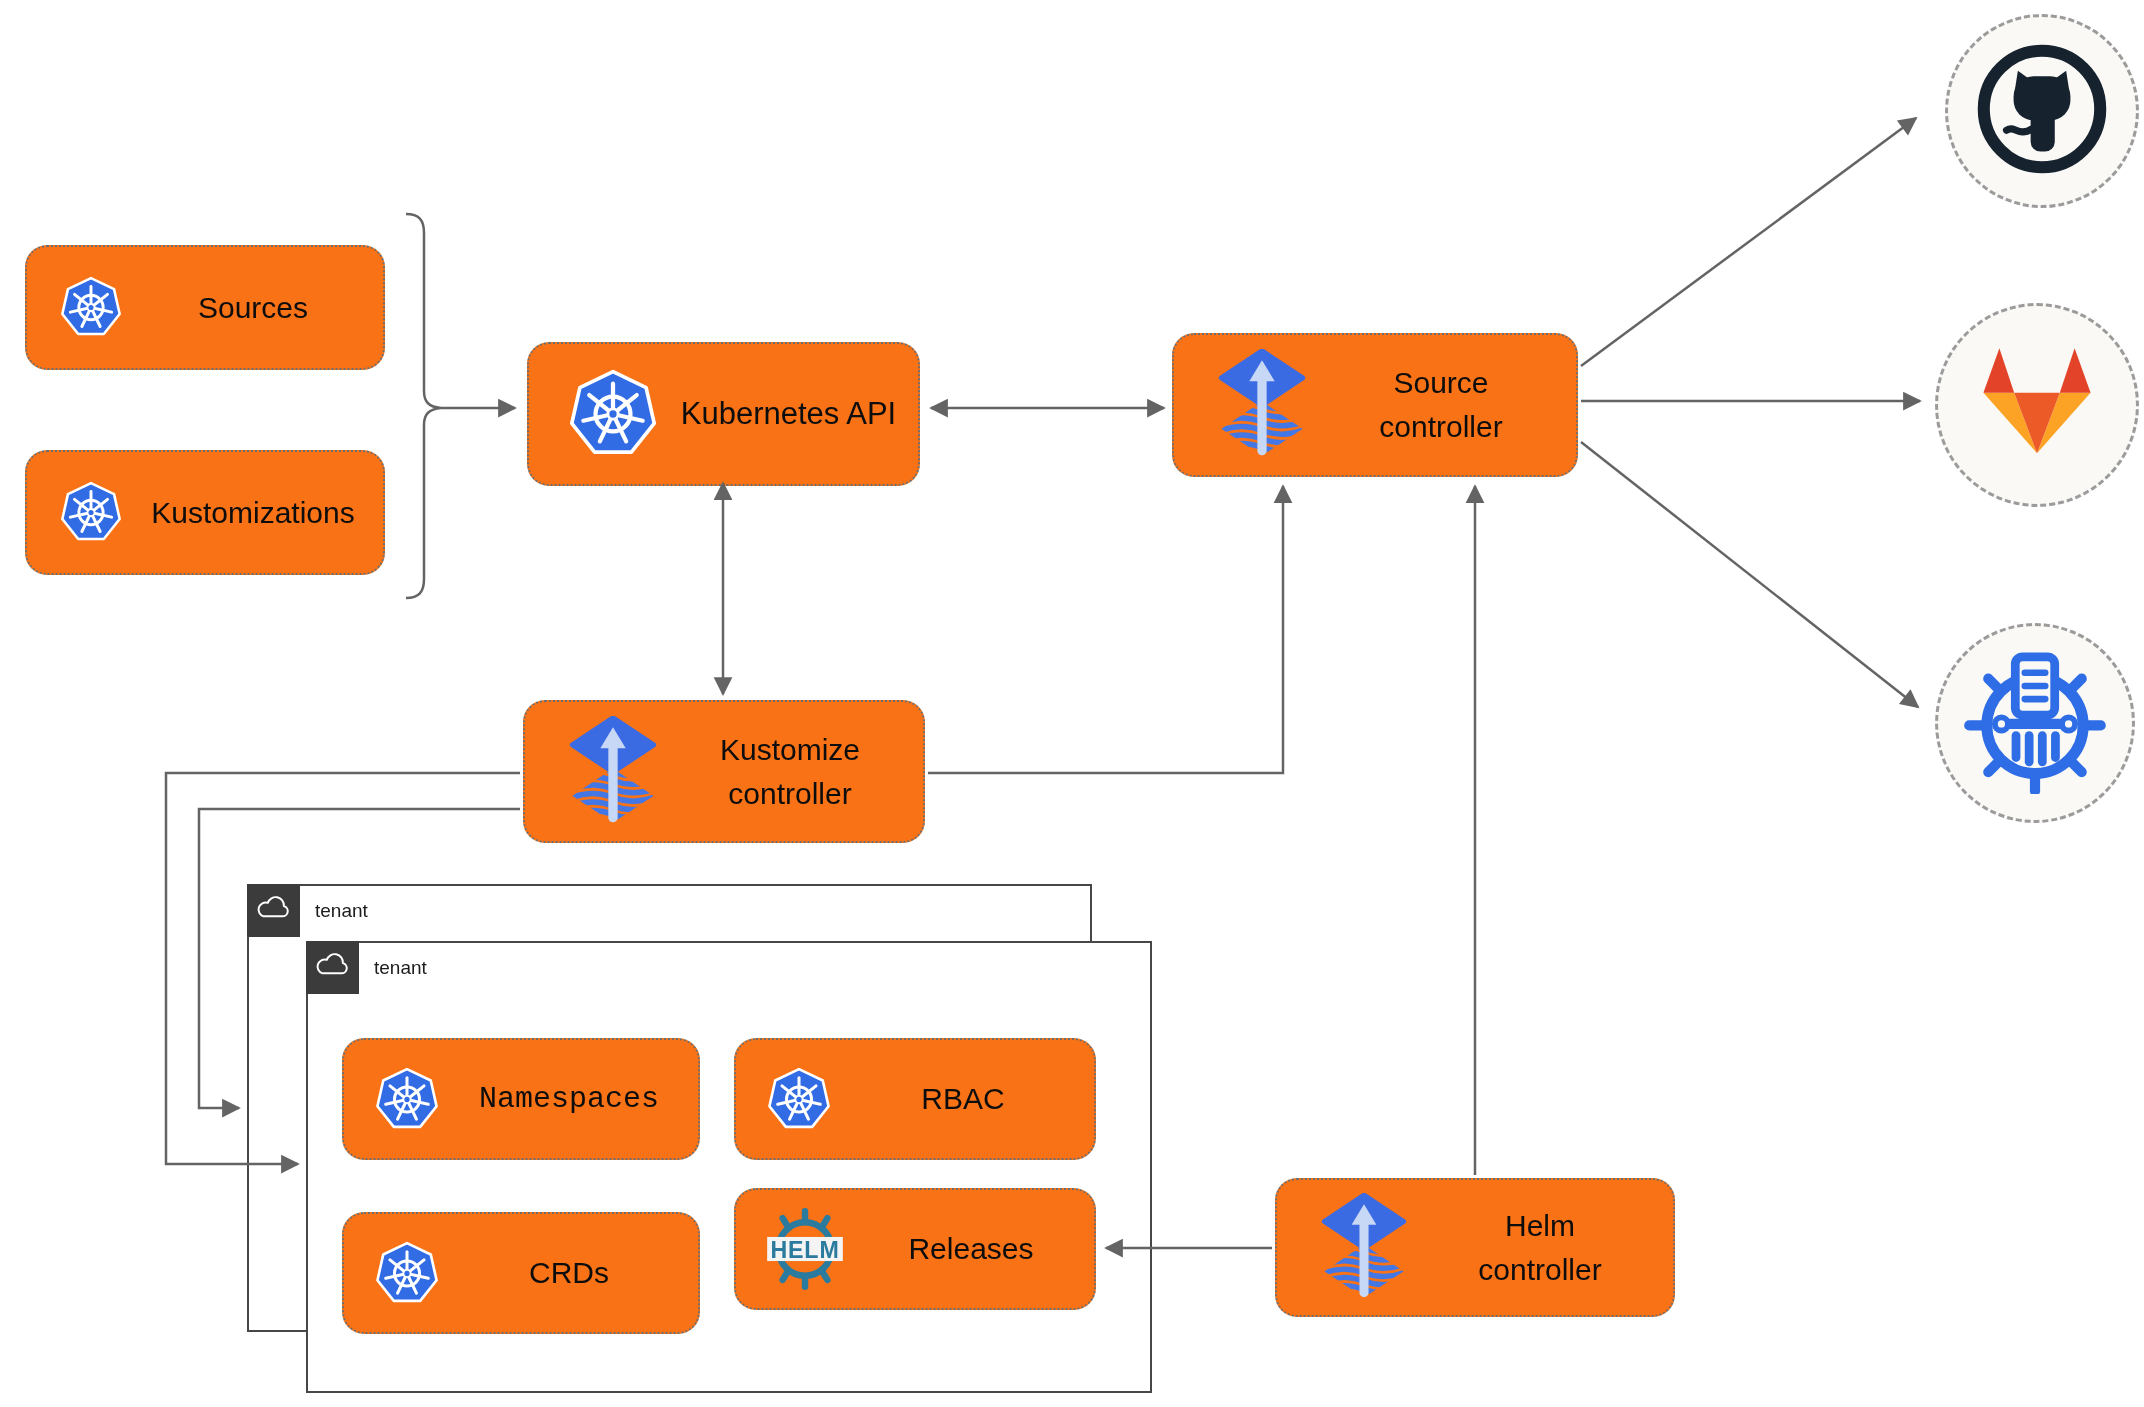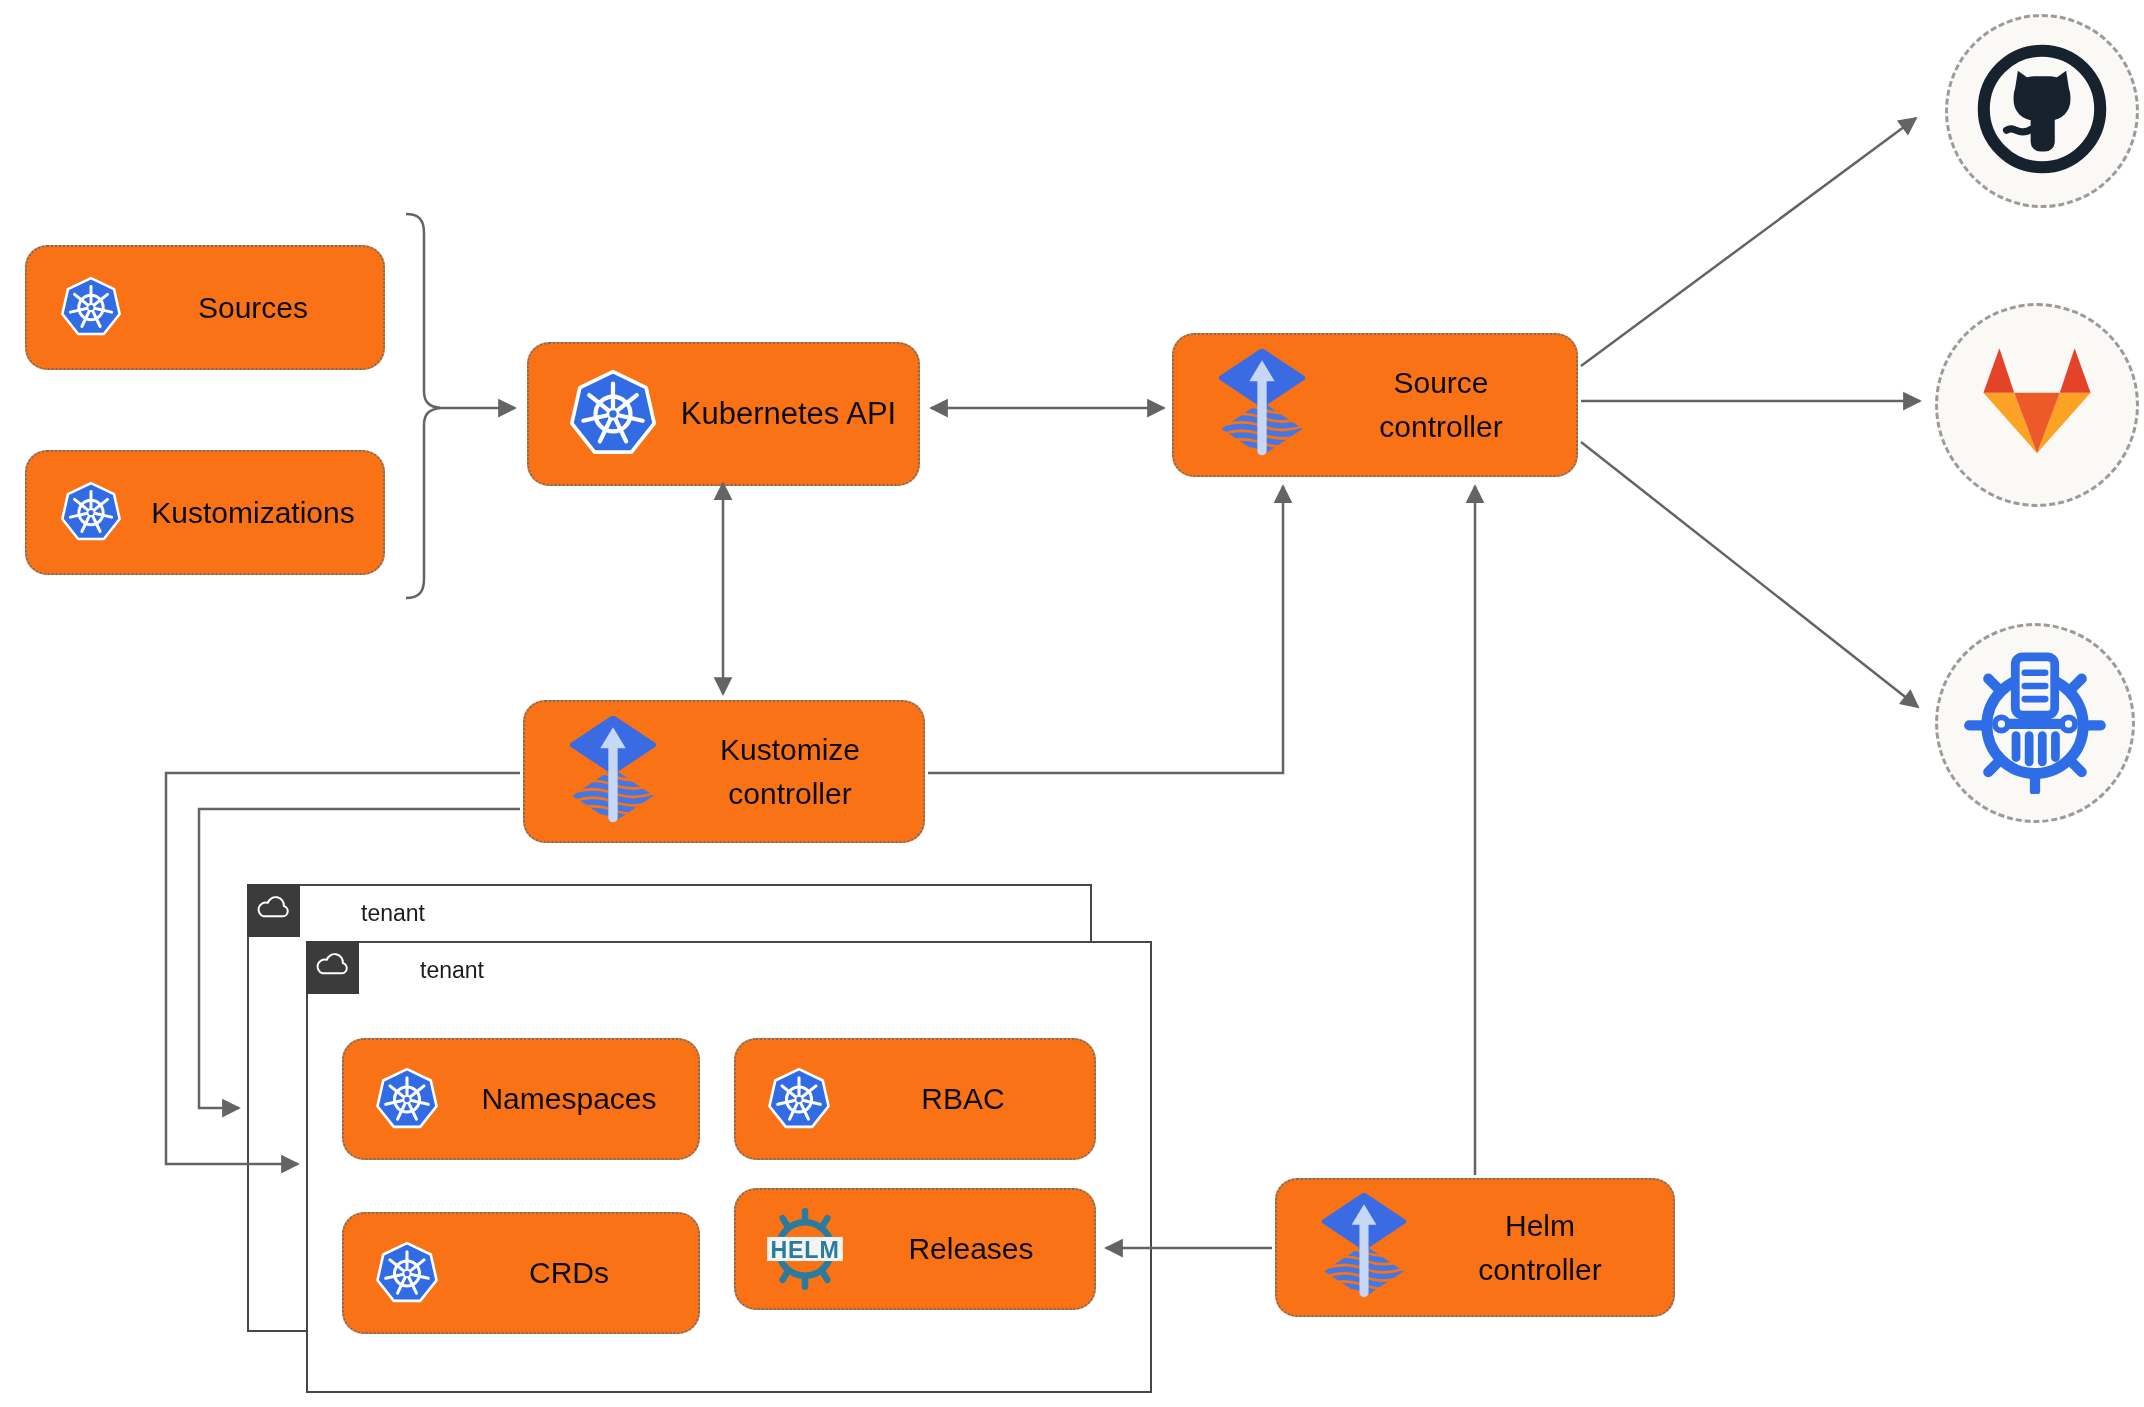--- a/index.html
+++ b/index.html
@@ -11,21 +11,21 @@
         background:#f97316;border:2.5px dotted #6e6e6e;border-radius:22px;}
   .node .icon{flex:0 0 auto;display:flex;align-items:center;justify-content:center;}
   .node .lbl{flex:1 1 auto;text-align:center;color:#0d0d0d;}
   .lbl-1{font-size:30px;}
   .lbl-2{font-size:30px;line-height:44px;text-align:center;}
 
   
   .tenant{position:absolute;box-sizing:border-box;background:#ffffff;border:2.5px solid #474747;}
   .tenant-tab{position:absolute;left:-2.5px;top:-2.5px;width:53px;height:53px;background:#3b3b3b;
               display:flex;align-items:center;justify-content:center;}
-  .tenant-lbl{position:absolute;left:66px;top:14px;font-size:23px;color:#1c1c1c;margin-left:46px;}
+  .tenant-lbl{position:absolute;left:66px;top:14px;font-size:19px;color:#1c1c1c;}
 
   
   .endpoint{position:absolute;box-sizing:border-box;border:3px dashed #9b9b9b;border-radius:50%;
             background:#faf9f6;display:flex;align-items:center;justify-content:center;}
 
   #wires{position:absolute;left:0;top:0;pointer-events:none;}
   .wire{stroke:#646464;stroke-width:2.5;fill:none;}
 </style>
 </head>
 <body>
@@ -210,21 +210,21 @@
       <svg width="86" height="110">
           <use href="#flux-icon"></use>
         </svg>
       </span>
     <span class="lbl">
       <span class="lbl-2" style="display:block;">Helm</span>
       <span class="lbl-2" style="display:block;">controller</span>
     </span>
   </div>
 
-  <div class="node" style="left:342px;top:1038px;width:358px;height:122px;padding-left:30px;">
+  <div class="node" style="left:342px;top:1038px;width:358px;height:122px;padding-left:30px;font-family:Liberation Mono, monospace;">
     <span class="icon">
       <svg width="66" height="69">
           <use href="#k8s-icon"></use>
         </svg>
       </span>
     <span class="lbl lbl-1">Namespaces</span>
   </div>
 
   <div class="node" style="left:734px;top:1038px;width:362px;height:122px;padding-left:30px;">
     <span class="icon">

